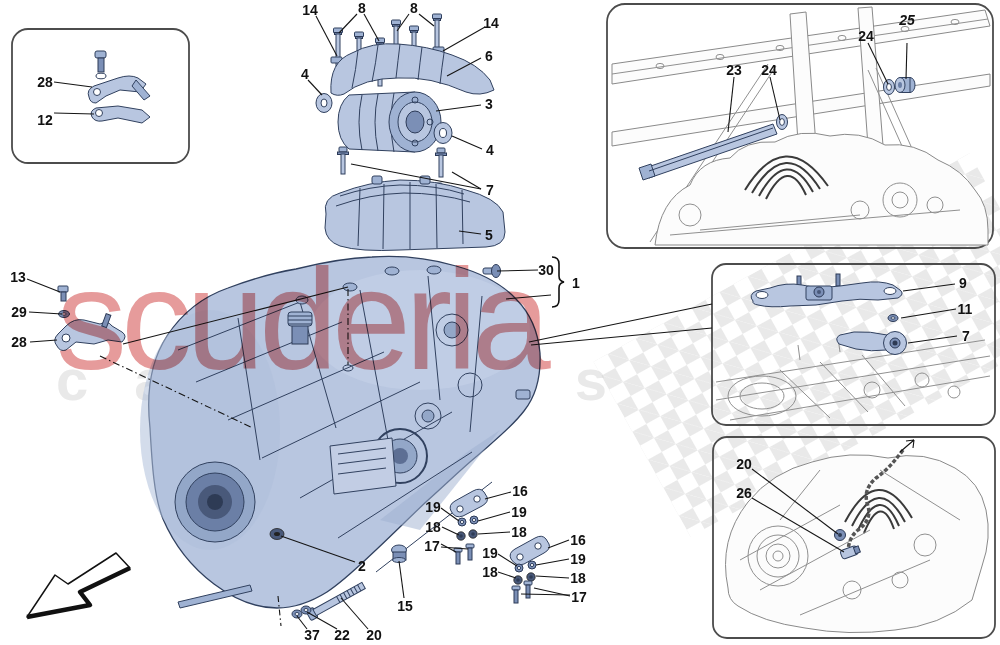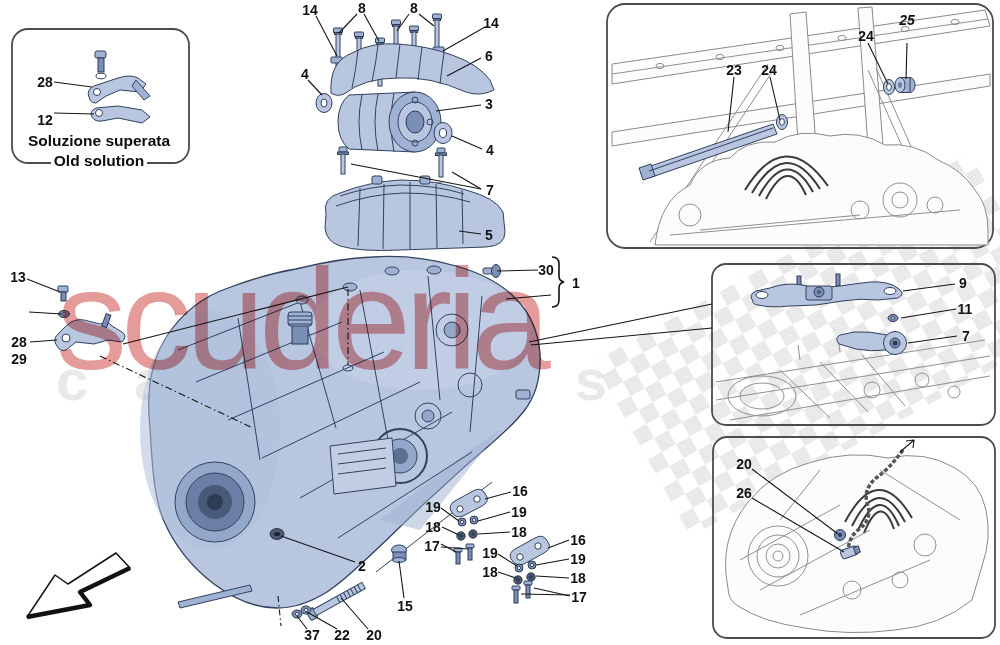--- a/index.html
+++ b/index.html
@@ -474,21 +474,21 @@
       <div class="callout" style="left: 491px; top: 23px;">14</div>
       <div class="callout" style="left: 305px; top: 74px;">4</div>
       <div class="callout" style="left: 489px; top: 56px;">6</div>
       <div class="callout" style="left: 489px; top: 104px;">3</div>
       <div class="callout" style="left: 490px; top: 150px;">4</div>
       <div class="callout" style="left: 490px; top: 190px;">7</div>
       <div class="callout" style="left: 489px; top: 235px;">5</div>
       <div class="callout" style="left: 546px; top: 270px;">30</div>
       <div class="callout" style="left: 576px; top: 283px;">1</div>
       <div class="callout" style="left: 18px; top: 277px;">13</div>
-      <div class="callout" style="left: 19px; top: 312px; margin-top: 47px;">29</div>
+      <div class="callout" style="left: 19px; top: 312px;">29</div>
       <div class="callout" style="left: 19px; top: 342px;">28</div>
       <div class="callout" style="left: 362px; top: 566px;">2</div>
       <div class="callout" style="left: 405px; top: 606px; text-align: center;">15</div>
       <div class="callout" style="left: 312px; top: 635px;">37</div>
       <div class="callout" style="left: 342px; top: 635px;">22</div>
       <div class="callout" style="left: 374px; top: 635px;">20</div>
       <div class="callout" style="left: 520px; top: 491px;">16</div>
       <div class="callout" style="left: 433px; top: 507px;">19</div>
       <div class="callout" style="left: 519px; top: 512px;">19</div>
       <div class="callout" style="left: 433px; top: 527px;">18</div>
@@ -506,19 +506,15 @@
       <div class="callout" style="left: 769px; top: 70px;">24</div>
       <div class="callout" style="left: 866px; top: 36px;">24</div>
       <div class="callout" style="left: 907px; top: 20px; font-style: italic;">25</div>
       <div class="callout" style="left: 963px; top: 283px;">9</div>
       <div class="callout" style="left: 965px; top: 309px;">11</div>
       <div class="callout" style="left: 966px; top: 336px;">7</div>
       <div class="callout" style="left: 744px; top: 464px;">20</div>
       <div class="callout" style="left: 744px; top: 493px;">26</div>
     </div>
 
-  <div id="old-caption">
-    <span>Soluzione superata</span><br>
-    <span>Old solution</span>
-  </div>
 
   <div id="wm-red">scuderia</div>
 </div>
 
 </body></html>

